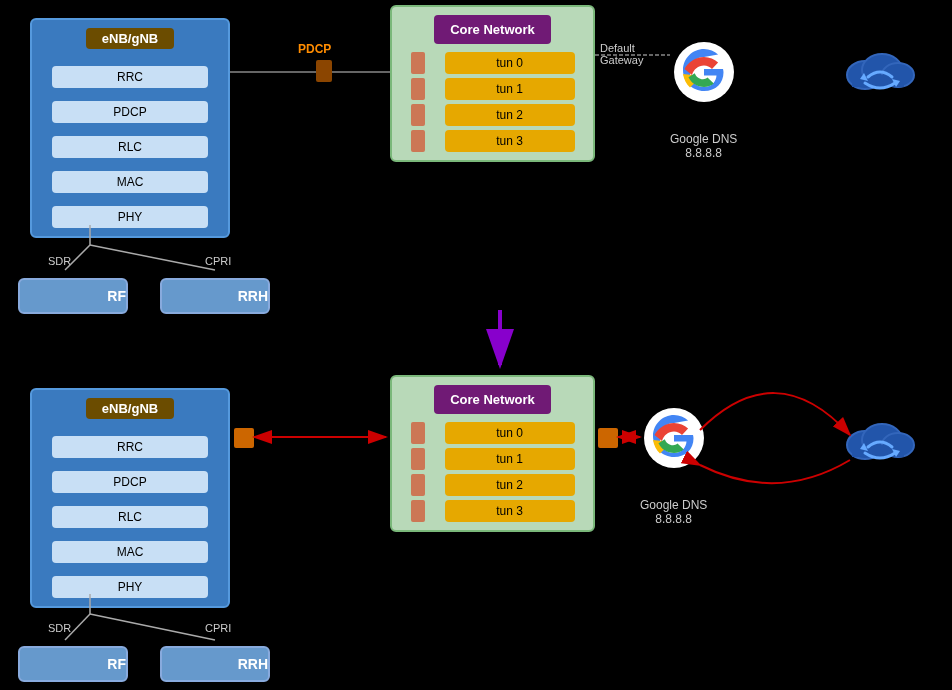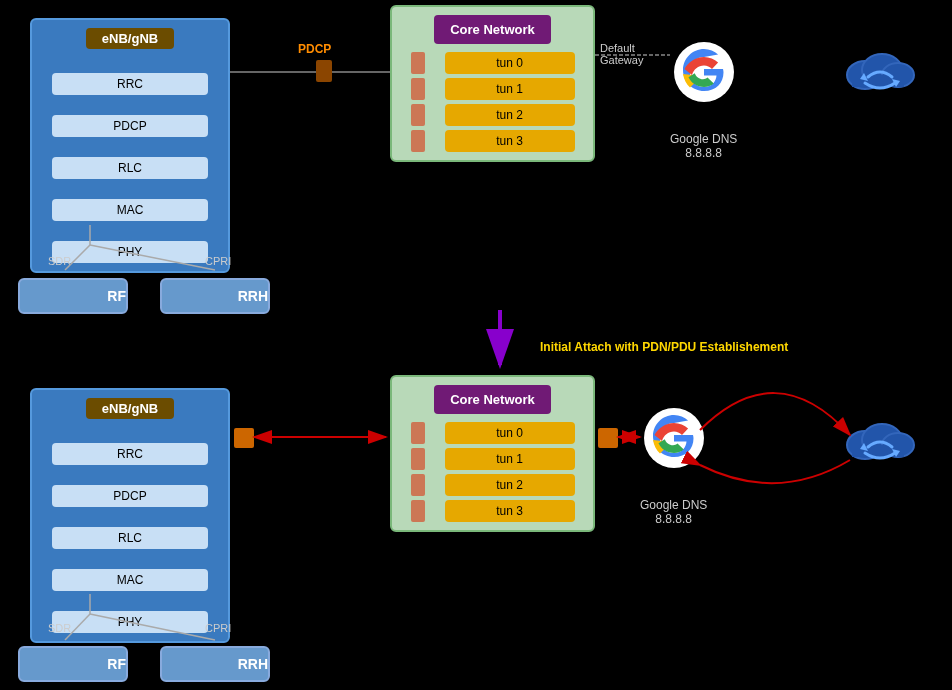--- a/index.html
+++ b/index.html
@@ -21,21 +21,21 @@
     
     .enb-box {
       position: absolute;
       background: #3a7abf;
       border: 2px solid #5599dd;
       border-radius: 6px;
       padding: 8px;
       display: flex;
       flex-direction: column;
       align-items: center;
-      gap: 20px;
+      gap: 13px;
     }
 
     .enb-title {
       background: #6b4c00;
       color: #fff;
       font-size: 13px;
       font-weight: bold;
       padding: 3px 16px;
       border-radius: 4px;
       margin-bottom: 4px;
@@ -268,21 +268,20 @@
   <div class="connector-label" style="left: 205px; top: 255px;">CPRI</div>
 
   <div class="rf-box" style="left: 18px; top: 278px; width: 110px; height: 36px;">
     <span>RF</span>
   </div>
 
   <div class="rf-box" style="left: 160px; top: 278px; width: 110px; height: 36px;">
     <span>RRH</span>
   </div>
 
-  <div class="arrow-label" style="left: 540px; top: 340px;">Initial Attach with PDN/PDU Establishement</div>
 
   <div class="enb-box" style="left: 30px; top: 388px; width: 200px;">
     <div class="enb-title">eNB/gNB</div>
     <div class="protocol-row">RRC</div>
     <div class="protocol-row">PDCP</div>
     <div class="protocol-row">RLC</div>
     <div class="protocol-row">MAC</div>
     <div class="protocol-row">PHY</div>
   </div>
 

